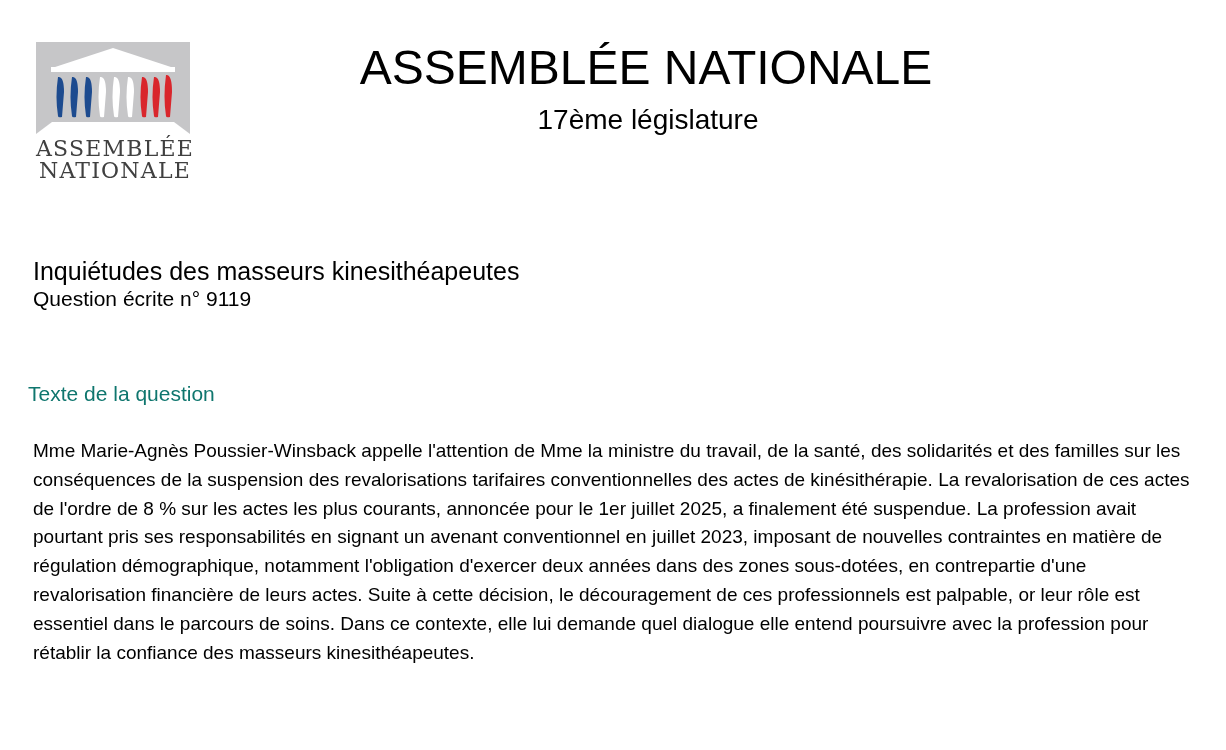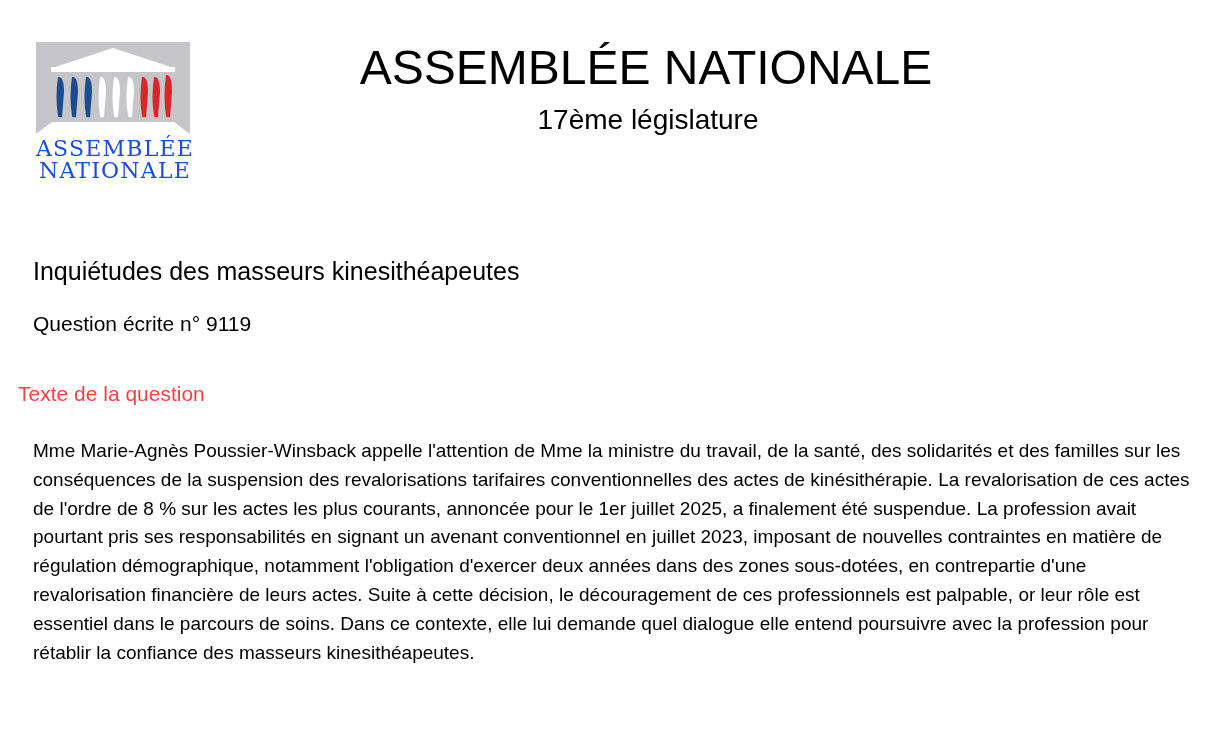--- a/index.html
+++ b/index.html
@@ -38,21 +38,21 @@
     }
     .logo-text {
       position: absolute;
       left: -1px;
       top: 96px;
       width: 160px;
       font-family: "DejaVu Serif", serif;
       font-size: 22px;
       line-height: 22px;
       letter-spacing: 1.2px;
-      color: #1d4ed8;
+      color: #404040;
       text-align: center;
     }
     .logo-text div {
       white-space: nowrap;
     }
     .header-title {
       position: absolute;
       left: 0;
       top: 40px;
       width: 1292px;
@@ -73,31 +73,31 @@
     .q-title {
       position: absolute;
       left: 33px;
       top: 255px;
       font-size: 25px;
       line-height: 32px;
     }
     .q-number {
       position: absolute;
       left: 33px;
-      top: 309px;
+      top: 284px;
       font-size: 21px;
       line-height: 30px;
     }
     .section-title {
       position: absolute;
-      left: 18px;
+      left: 28px;
       top: 379px;
       font-size: 21px;
       line-height: 30px;
-      color: #ef4444;
+      color: #0f766e;
     }
     .q-text {
       position: absolute;
       left: 33px;
       top: 437px;
       width: 1160px;
       font-size: 19px;
       line-height: 28.8px;
     }
   </style>

